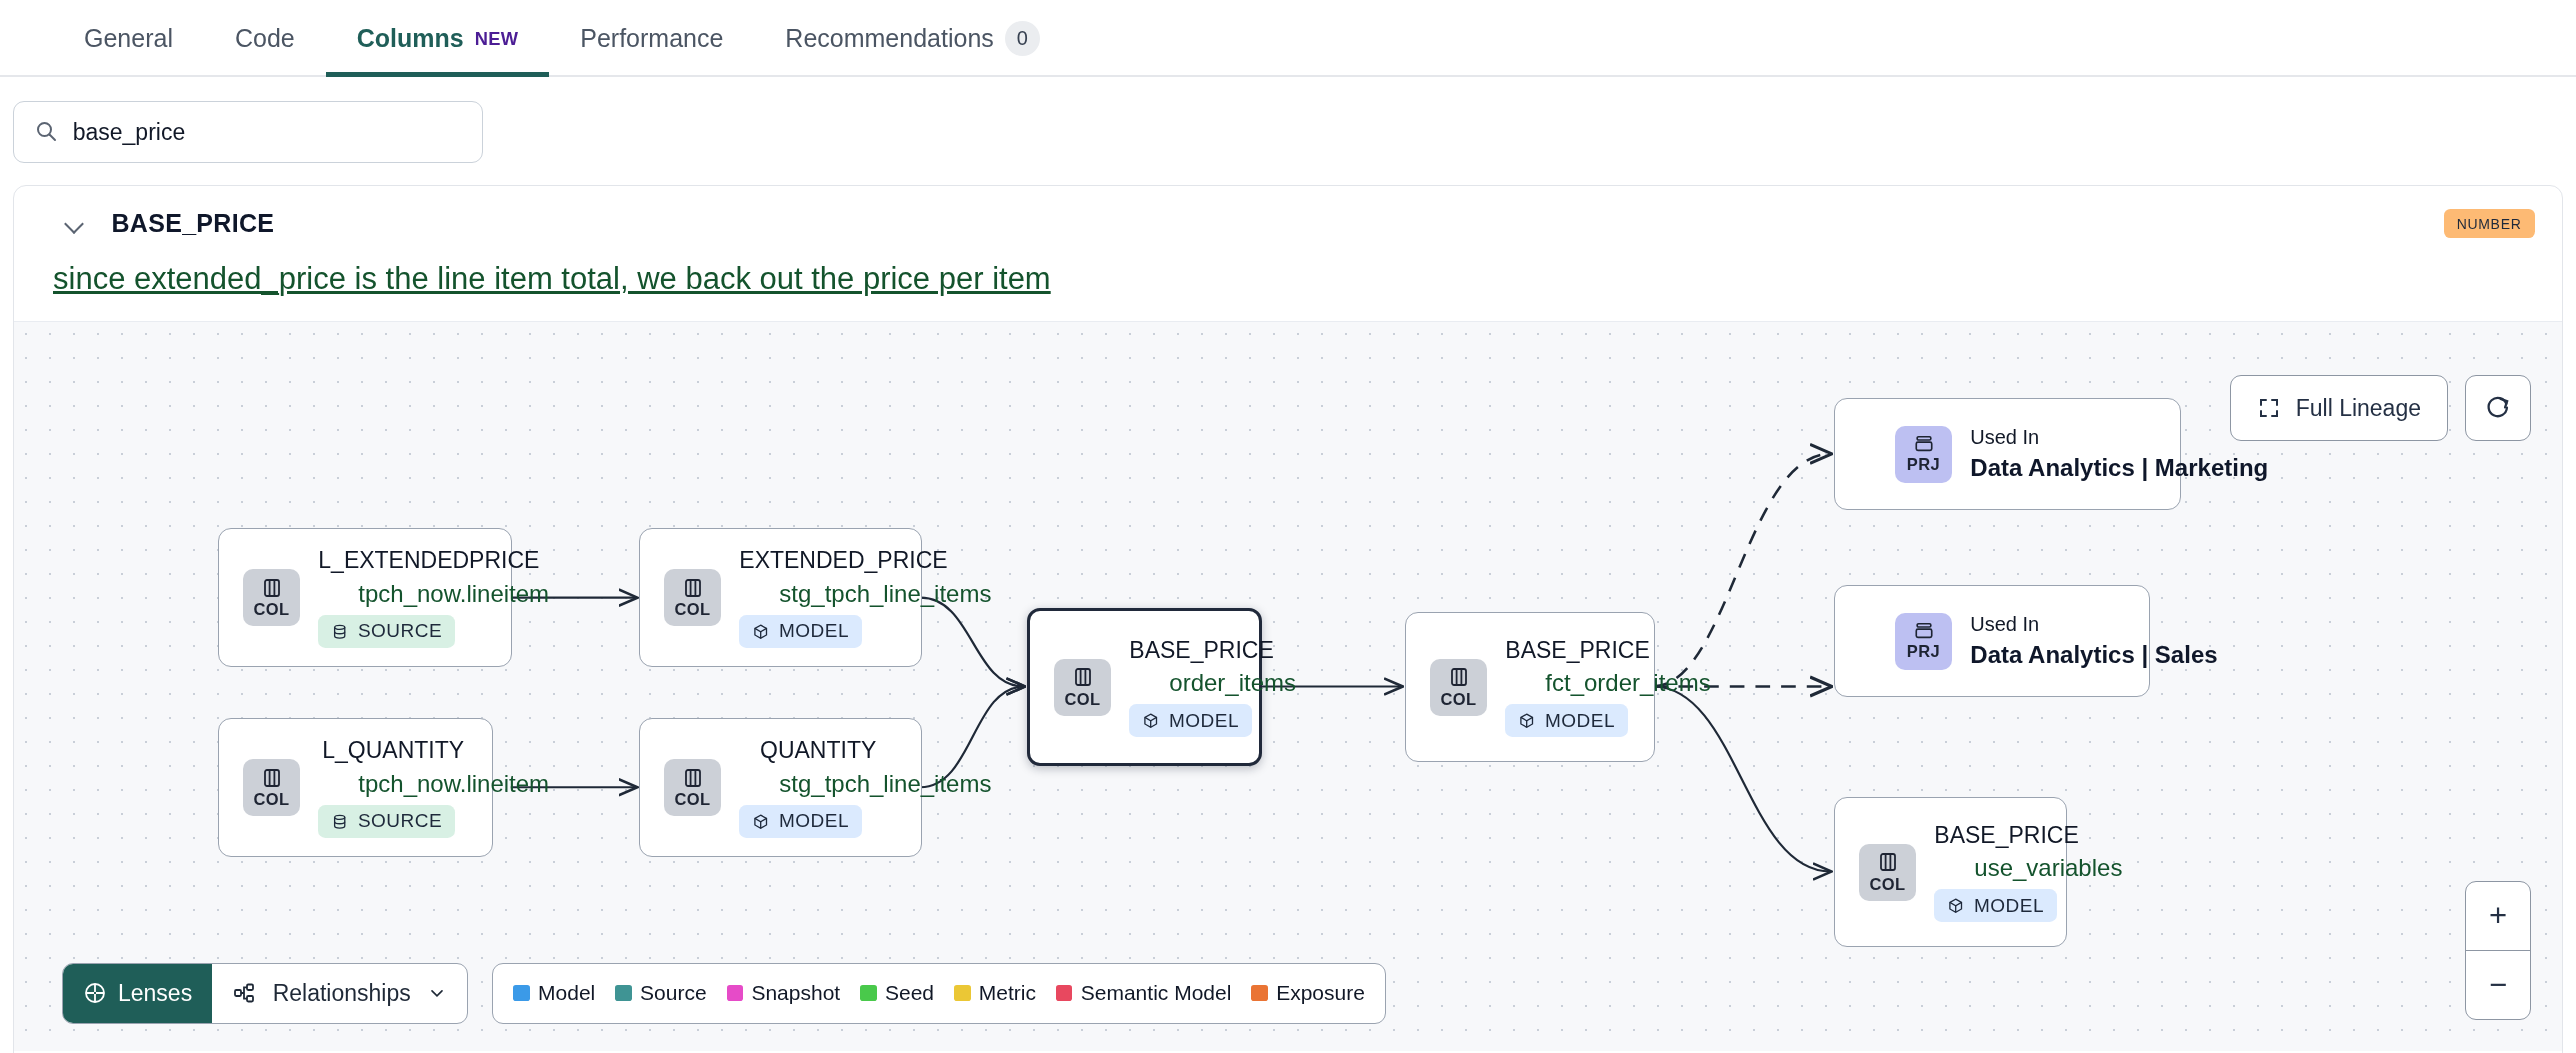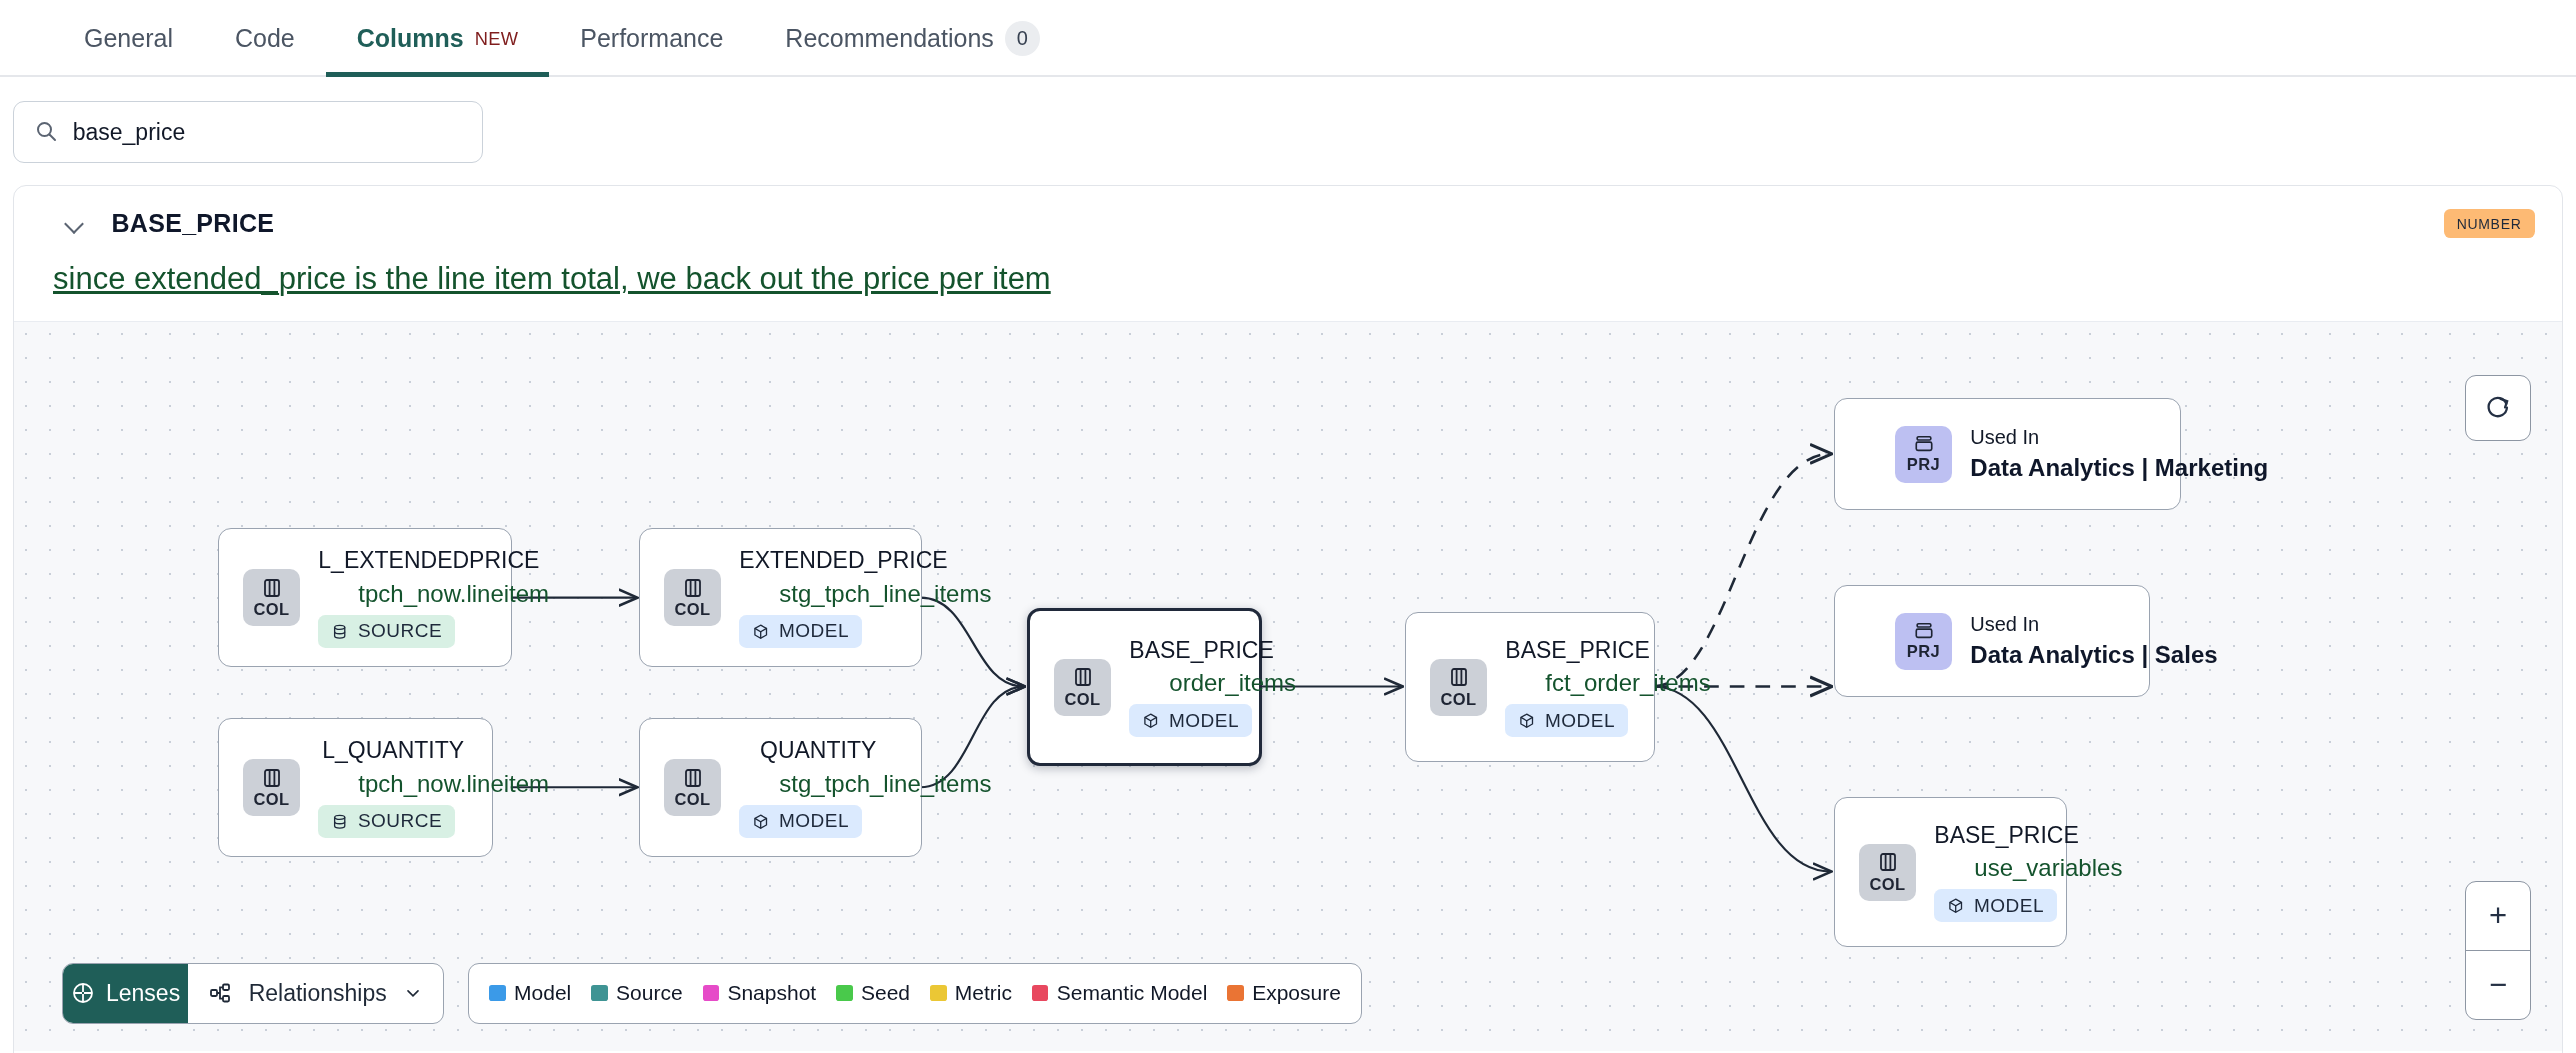--- a/index.html
+++ b/index.html
@@ -42,22 +42,22 @@
   .tab.active { color: #1f5e58; font-weight: 600; }
   .tab.active::after {
     content: "";
     position: absolute;
     left: 0; right: 0; bottom: 0;
     height: 4.6px; background: #1f5e58;
     z-index: 2;
   }
   .tab-new {
     font-size: 18.3px;
-    font-weight: 400;
-    color: #7f1d1d;
+    font-weight: 700;
+    color: #4c1d95;
     letter-spacing: 0.3px;
   }
   .tab-count {
     display: inline-flex;
     align-items: center; justify-content: center;
     min-width: 35px; height: 35px;
     padding: 0 10px;
     border-radius: 17.4px;
     background: #ebedf0;
     color: #374151;
@@ -231,21 +231,21 @@
     height: 61px;
     border-radius: 11px;
     overflow: hidden;
     border: 1.8px solid #9aa3b0;
     background: #fff;
   }
   .lenses {
     display: flex; align-items: center; gap: 11px;
     background: #1f5e58;
     color: #fff;
-    padding: 0 8px;
+    padding: 0 20px;
     font-size: 23px;
     cursor: pointer;
   }
   .rel {
     display: flex; align-items: center; gap: 16.5px;
     padding: 0 20px;
     font-size: 23px;
     color: #1f2937;
     cursor: pointer;
   }
@@ -509,20 +509,29 @@
             <rect x="3.5" y="9" width="17" height="9" rx="1.8"></rect>
         </svg>
         <span class="ico-lbl">PRJ</span>
       </div>
       <div class="nbody">
         <div class="used-lbl">Used In</div>
         <div class="used-val">Data Analytics | Sales</div>
       </div>
     </div>
 
+    <div class="btn btn-full">
+      <svg width="24" height="24" viewBox="0 0 24 24" fill="none" stroke="#243044" stroke-width="2" stroke-linecap="round">
+        <path d="M4 9V4h5"></path>
+          <path d="M20 9V4h-5"></path>
+          <path d="M4 15v5h5"></path>
+          <path d="M20 15v5h-5"></path>
+      </svg>
+      <span>Full Lineage</span>
+    </div>
 
     <div class="btn btn-refresh">
       <svg width="27.5" height="27.5" viewBox="0 0 24 24" fill="none" stroke="#243044" stroke-width="2" stroke-linecap="round">
         <path d="M19.5 8.5A8 8 0 1 0 20 12"></path>
           <path d="M14.5 4.2L20.2 6.2L18.4 11.6"></path>
       </svg>
     </div>
 
     <div class="zoomctl">
       <div class="zoombtn">+</div>

